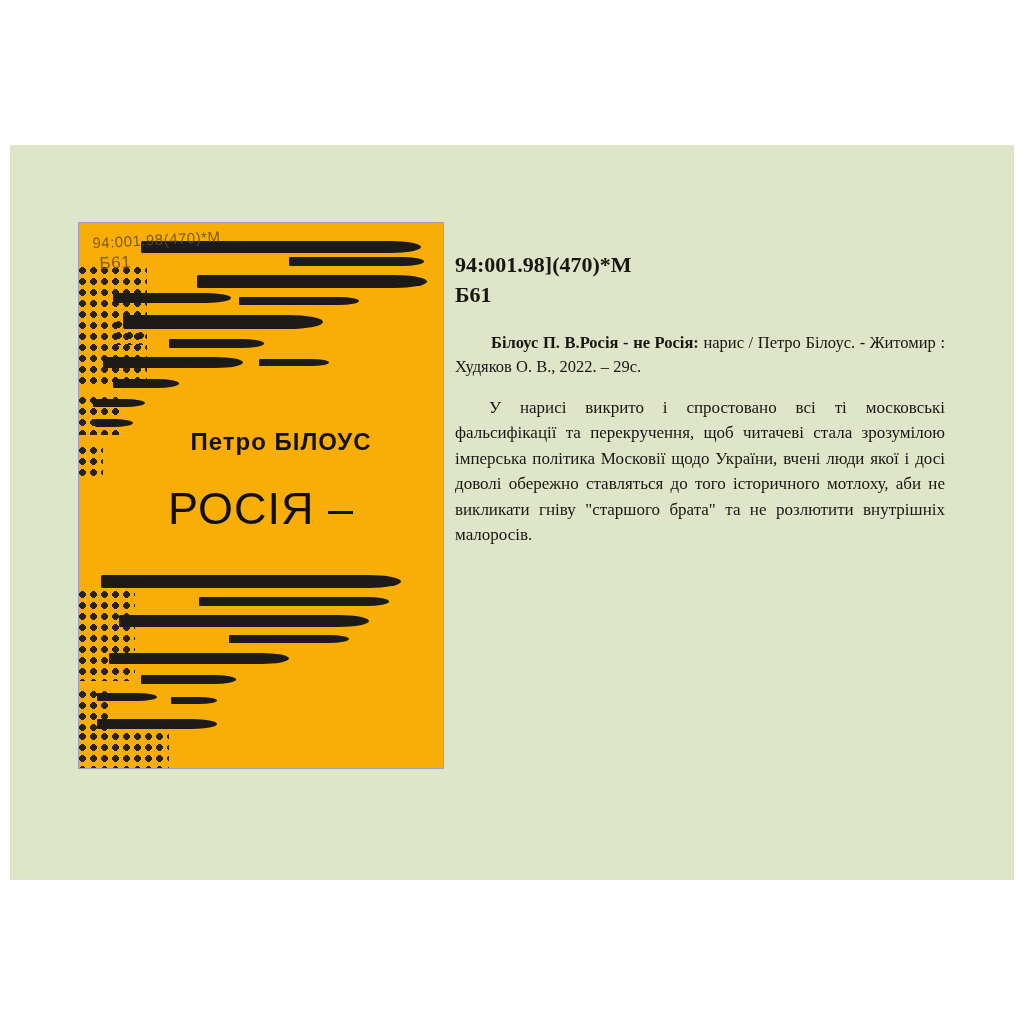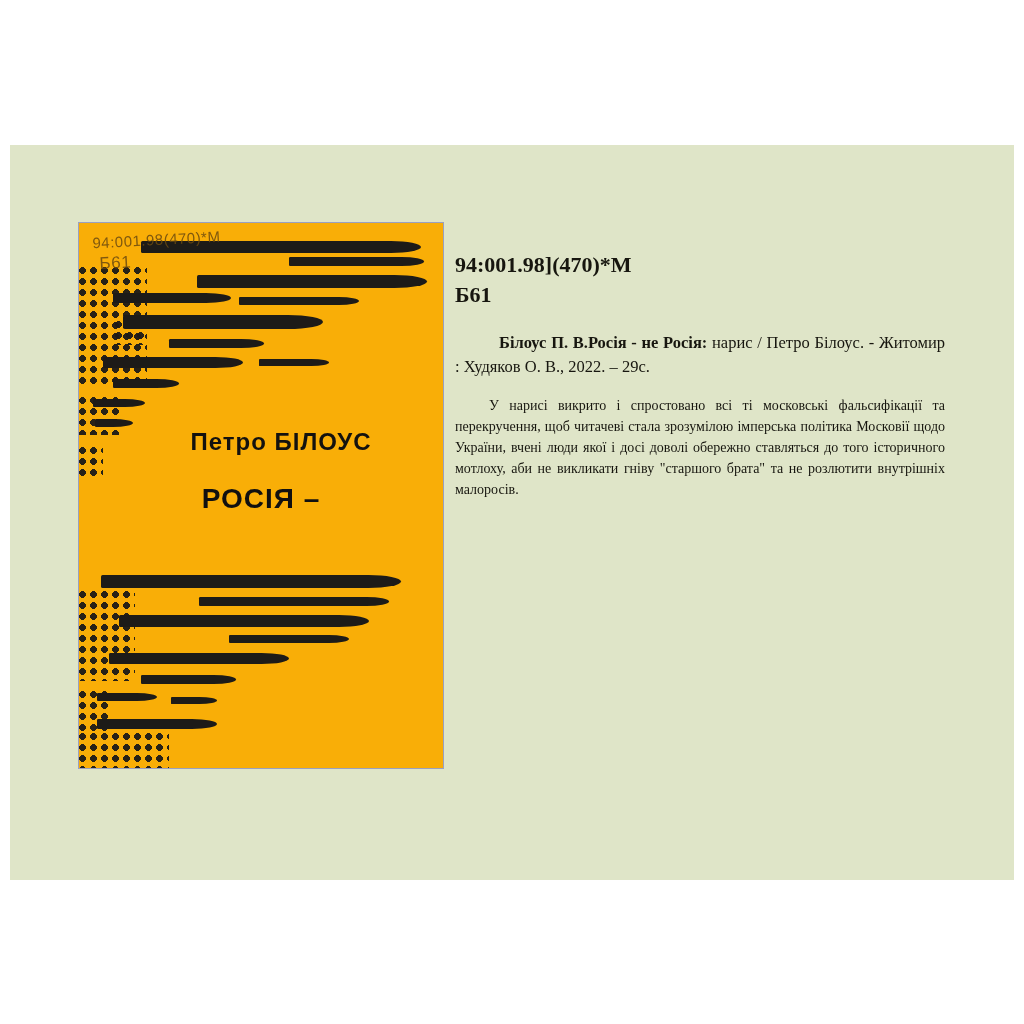--- a/index.html
+++ b/index.html
@@ -99,22 +99,22 @@
     padding-left: 48px;
   }
 
   .cover-title {
     position: absolute;
     left: 0;
     right: 0;
     top: 258px;
     text-align: center;
     font-family: "Liberation Sans", sans-serif;
-    font-weight: bold;
-    font-size: 28px;
+    font-weight: normal;
+    font-size: 45px;
     line-height: 1.25;
     letter-spacing: 1px;
     color: #111010;
   }
 
   
   .biblio {
     position: absolute;
     left: 455px;
     top: 250px;
@@ -129,25 +129,25 @@
     line-height: 1.35;
   }
 
   .desc {
     margin-top: 22px;
     font-size: 16.5px;
     line-height: 1.42;
     text-align: justify;
     text-indent: 36px;
   }
-  .desc b { font-weight: bold; margin-left: 8px; }
+  .desc b { font-weight: bold; }
 
   .annot {
     margin-top: 14px;
-    font-size: 14px;
+    font-size: 17px;
     line-height: 1.5;
     text-align: justify;
     text-indent: 34px;
   }
 </style>
 </head>
 <body>
 
 <div id="page">
 

